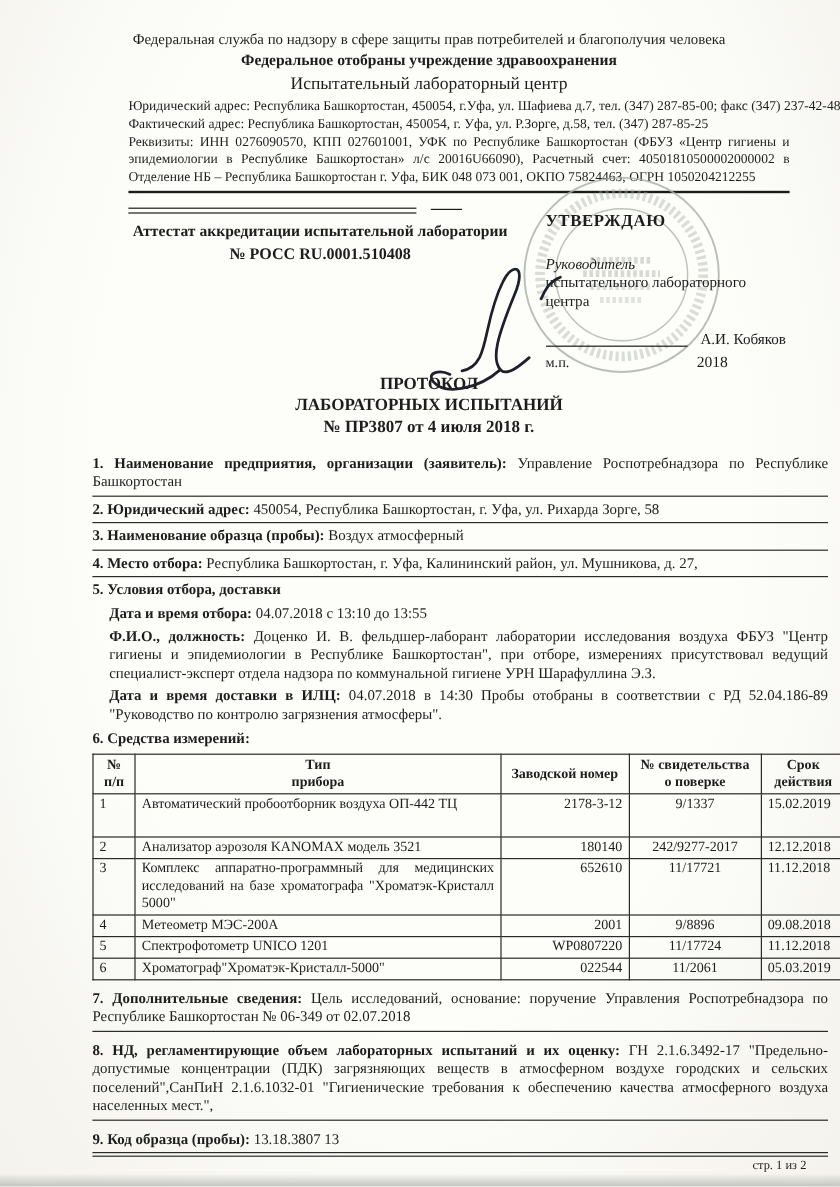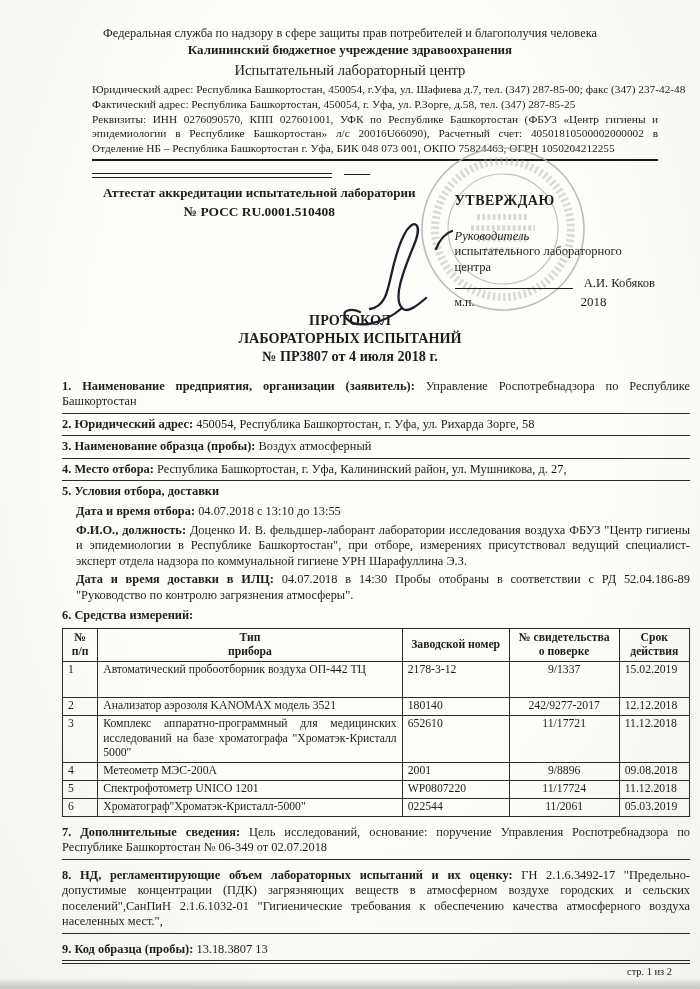--- a/index.html
+++ b/index.html
@@ -4,20 +4,21 @@
 <style>
   html,body{margin:0;padding:0;}
   .page{
     position:relative;
     width:700px;height:989px;
     background:radial-gradient(ellipse at 50% 40%, #fdfdfa 55%, #f3f2ec 100%);
     color:#1d1d1d;
     font-family:"Liberation Serif","DejaVu Serif",serif;
     overflow:hidden;
     box-sizing:border-box;
+    padding-left:15px;
   }
   .b{font-weight:bold;}
 
   
   .hdr{padding-top:26px;text-align:center;line-height:1.28;}
   .h1{font-size:12.4px;}
   .h2{font-size:13px;font-weight:bold;}
   .h3{font-size:14.6px;margin-top:2px;}
   .addr{margin:3px 42px 0 92px;font-size:11.3px;line-height:1.3;}
   .addr .line{white-space:nowrap;}
@@ -25,24 +26,24 @@
   .rule{margin:3px 42px 0 92px;border:0;border-top:2.4px solid #1b1b1b;}
 
   
   .approve{position:relative;margin:8px 45px 0 92px;display:flex;height:134px;}
   .acc-col{width:345px;}
   .dbl{width:240px;height:3px;border-top:1.5px solid #1b1b1b;border-bottom:1.5px solid #1b1b1b;position:relative;margin-top:4px;}
   .dbl:after{content:"";position:absolute;left:252px;top:0px;width:26px;border-top:1.6px solid #1b1b1b;}
   .acc1{font-size:13px;text-align:center;margin-top:7px;}
   .acc2{font-size:13.4px;text-align:center;margin-top:3px;}
   .app-col{flex:1;padding-left:28px;font-size:12.6px;position:relative;z-index:2;}
-  .app-t{font-size:14px;letter-spacing:.5px;margin-top:24px;}
+  .app-t{font-size:14px;letter-spacing:.5px;margin-top:8px;}
   .app-r1{margin-top:20px;line-height:1.25;font-style:italic;}
   .app-r2{line-height:1.25;}
-  .sign-row{white-space:nowrap;}
+  .sign-row{margin-top:16px;white-space:nowrap;}
   .sign-line{display:inline-block;width:118px;border-bottom:1.4px solid #1b1b1b;vertical-align:-2px;}
   .sign-row span:last-child{margin-left:8px;}
   .mp-row{margin-top:3px;font-size:12px;}
   .mp-row .yr{margin-left:103px;font-size:13px;text-align:center;}
   .stamp{position:absolute;left:323px;top:-28px;z-index:1;}
   .signature{position:absolute;left:248px;top:40px;z-index:3;}
 
   
   .doc-title{margin-top:8px;text-align:center;font-size:14.2px;font-weight:bold;line-height:1.3;}
 
@@ -53,39 +54,39 @@
   .j{text-align:justify;}
   .sub{padding:1.5px 0 1.5px 14px;}
   .gap{margin-top:5px;}
 
   
   .inst{border-collapse:collapse;width:628px;margin-top:2px;font-size:11.7px;line-height:1.2;}
   .inst th,.inst td{border:1.3px solid #2a2a2a;padding:1px 5px 2px;vertical-align:top;}
   .inst th{font-weight:bold;text-align:center;vertical-align:middle;white-space:pre-line;padding:2px 3px;}
   .inst td.c0{width:26px;text-align:left;}
   .inst td.c1{width:312px;text-align:justify;}
-  .inst td.c2{width:100px;text-align:left;}
+  .inst td.c2{width:100px;text-align:right;}
   .inst td.c3{width:102px;text-align:center;}
   .inst td.c4{width:60px;white-space:nowrap;}
   .inst tbody tr:first-child td{height:32px;}
 
   
   .footer{margin:2px 10px 0 62px;border-top:1.5px solid #2b2b2b;font-size:10.4px;line-height:1.3;}
   .pg{text-align:right;margin:1px 18px 0 0;}
   .scan-edge{position:absolute;left:0;bottom:0;width:700px;height:11px;
     background:linear-gradient(to bottom, rgba(198,198,194,0), #c9c9c5 85%);}
 </style>
 </head>
 <body>
 
 <div class="page">
 
   <div class="hdr">
     <div class="h1">Федеральная служба по надзору в сфере защиты прав потребителей и благополучия человека</div>
-    <div class="h2">Калининский бюджетное учреждение здравоохранения</div>
+    <div class="h2">Федеральное отобраны учреждение здравоохранения</div>
     <div class="h3">Испытательный лабораторный центр</div>
   </div>
 
   <div class="addr">
     <div class="line">Юридический адрес: Республика Башкортостан, 450054, г.Уфа, ул. Шафиева д.7,  тел. (347) 287-85-00; факс (347) 237-42-48</div>
     <div class="line">Фактический адрес: Республика Башкортостан, 450054, г. Уфа, ул. Р.Зорге, д.58, тел. (347) 287-85-25</div>
     <div class="par">Реквизиты: ИНН 0276090570, КПП 027601001, УФК по Республике Башкортостан (ФБУЗ «Центр гигиены и эпидемиологии в Республике Башкортостан» л/с 20016U66090), Расчетный счет: 40501810500002000002 в Отделение НБ – Республика Башкортостан г. Уфа, БИК 048 073 001, ОКПО 75824463, ОГРН 1050204212255</div>
   </div>
 
   <hr class="rule">

